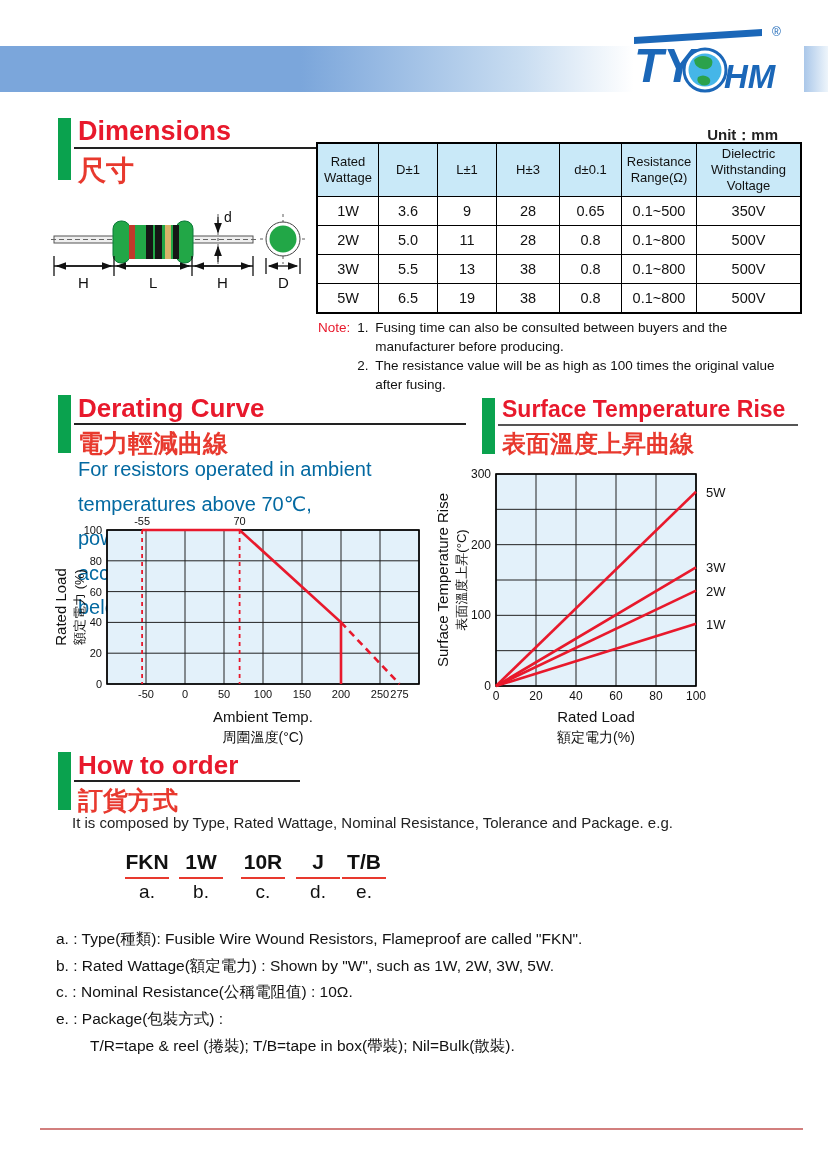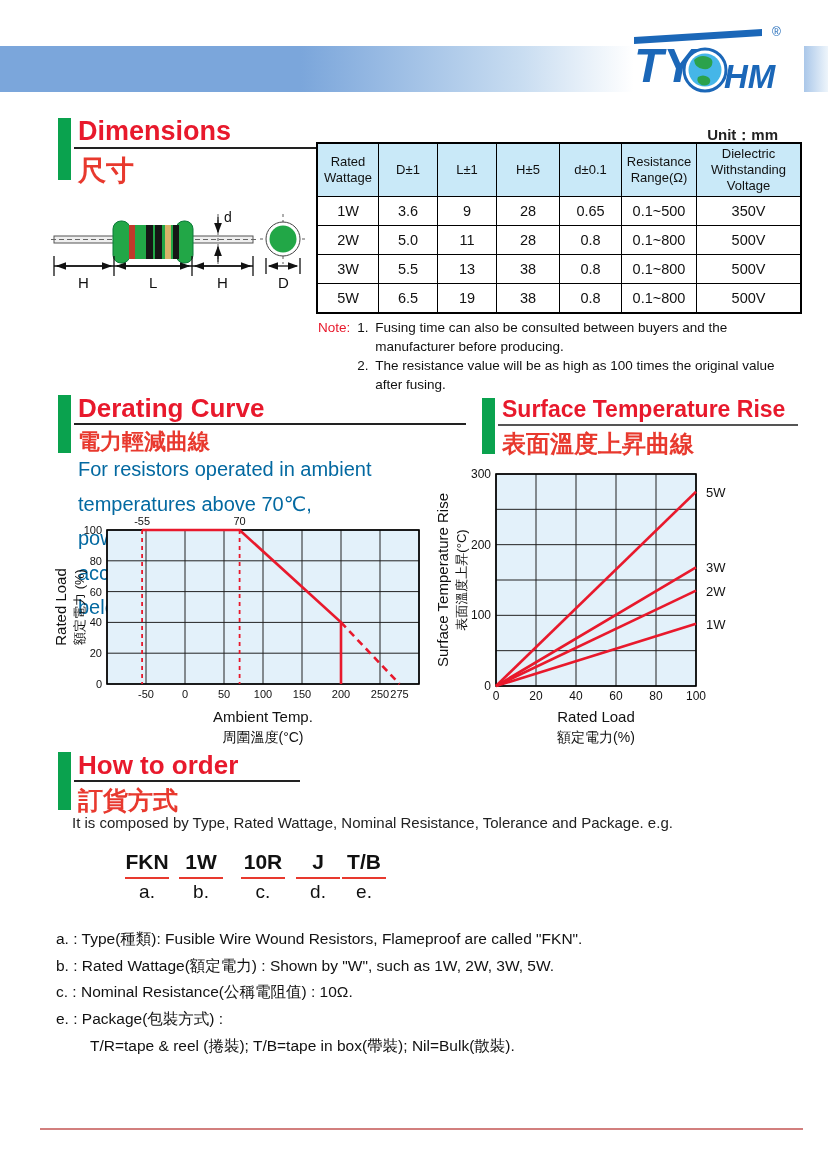--- a/index.html
+++ b/index.html
@@ -28,21 +28,21 @@
   #sec-dimensions { left:58px; top:116px; }
   #sec-dimensions .bar { height:62px; }
   #sec-dimensions .title { font-size:27px; }
   #sec-dimensions .rule { top:31px; width:250px; }
   #sec-dimensions .sub { top:36px; font-size:28px; }
 
   #sec-derating { left:58px; top:393px; }
   #sec-derating .bar { height:58px; }
   #sec-derating .title { font-size:26px; }
   #sec-derating .rule { top:30px; width:392px; }
-  #sec-derating .sub { top:34px; font-size:22px; }
+  #sec-derating .sub { top:34px; font-size:25px; }
 
   #sec-surface { left:482px; top:396px; }
   #sec-surface .bar { height:56px; }
   #sec-surface .title { font-size:23px; }
   #sec-surface .rule { top:28px; width:300px; background:#555; }
   #sec-surface .sub { top:32px; font-size:24px; }
 
   #sec-order { left:58px; top:750px; }
   #sec-order .bar { height:58px; }
   #sec-order .title { font-size:26px; }
@@ -190,21 +190,21 @@
   </svg>
 
   <div class="unit-label">Unit：mm</div>
   <table class="dim-table">
       <thead>
         <tr>
           <th>Rated
 Wattage</th>
           <th>D±1</th>
           <th>L±1</th>
-          <th>H±5</th>
+          <th>H±3</th>
           <th>d±0.1</th>
           <th>Resistance
 Range(Ω)</th>
           <th>Dielectric
 Withstanding
 Voltage</th>
         </tr>
       </thead>
       <tbody>
         <tr>

